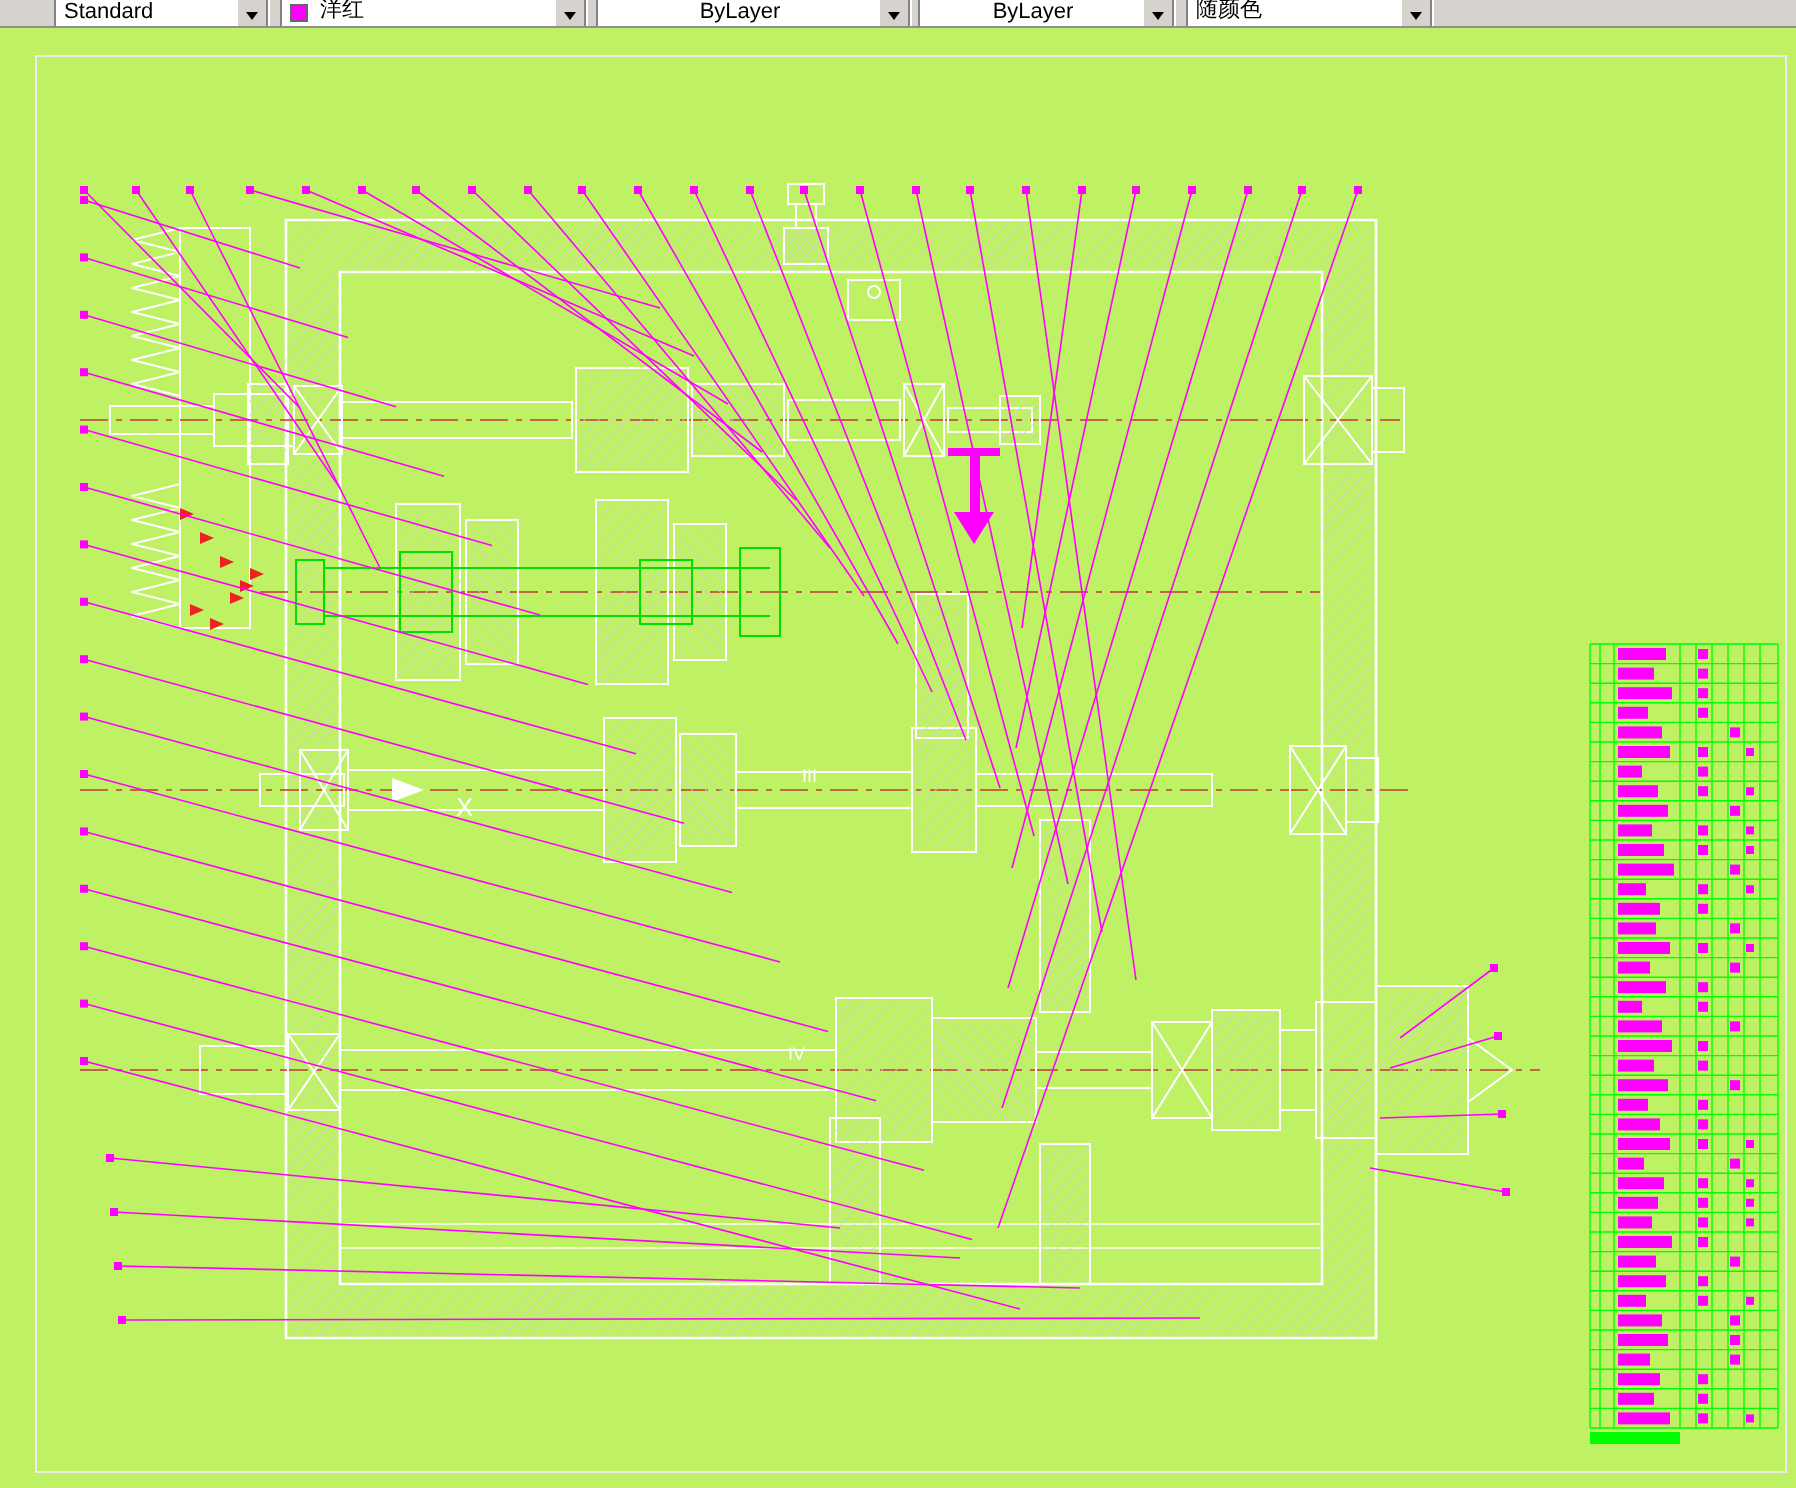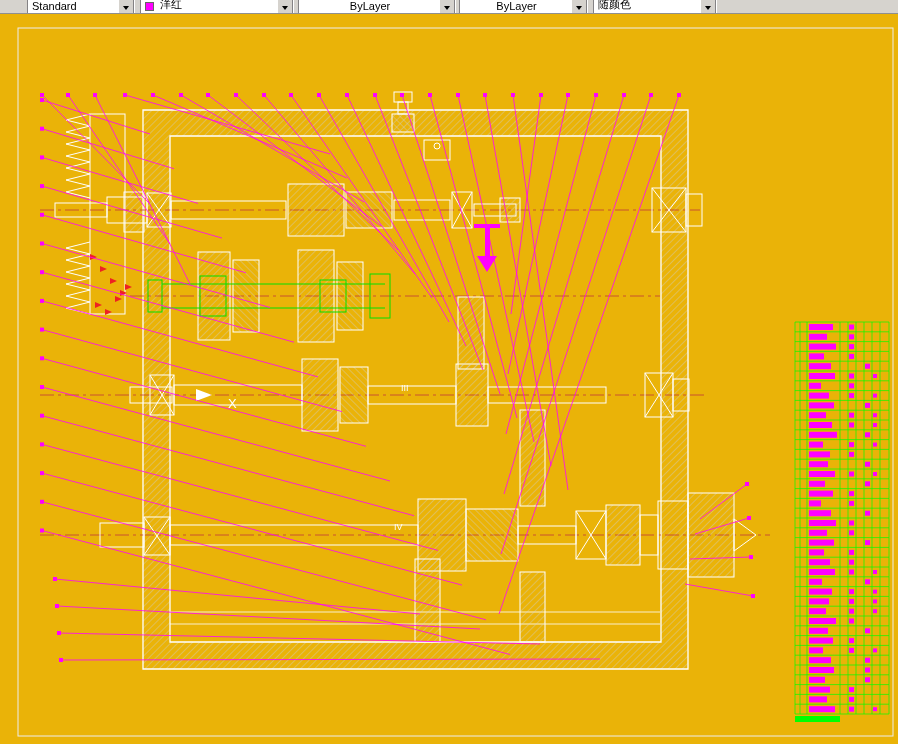--- a/index.html
+++ b/index.html
@@ -4,21 +4,21 @@
 <style>
   *{margin:0;padding:0;box-sizing:border-box}
   html,body{width:898px;height:744px;overflow:hidden;background:#000;font-family:"Liberation Sans",sans-serif}
   .app{width:898px;height:744px;position:relative}
   .toolbar{position:relative;height:14px;background:#d6d3ce;overflow:hidden;border-bottom:1px solid #8f8f8f}
   .combo{position:absolute;top:-5px;height:20px;background:#fff;border:1px solid;border-color:#848284 #fff #fff #848284;font-size:11px;color:#000;display:flex;align-items:flex-end}
   .cval{padding:0 2px 2px 4px;white-space:nowrap;overflow:hidden;flex:1}
   .cbtn{width:16px;align-self:stretch;background:#d6d3ce;border:1px solid;border-color:#fff #848284 #848284 #fff;display:flex;align-items:flex-end;justify-content:center}
   .arr{width:0;height:0;border-left:3px solid transparent;border-right:3px solid transparent;border-top:4px solid #000;margin-bottom:3px}
   .swatch{width:9px;height:9px;background:#f0f;border:1px solid #666;margin:0 2px 3px 4px;flex:none}
-  .canvas{position:relative;width:898px;height:730px;background:#eab308;cursor:crosshair}
+  .canvas{position:relative;width:898px;height:730px;background:#bef264;cursor:crosshair}
   svg{position:absolute;left:0;top:0}
 </style>
 </head>
 <body>
 
 <div class="app">
 
   <div class="toolbar">
     <div class="combo" style="left:27px;width:108px">
       <span class="cval">Standard</span>

